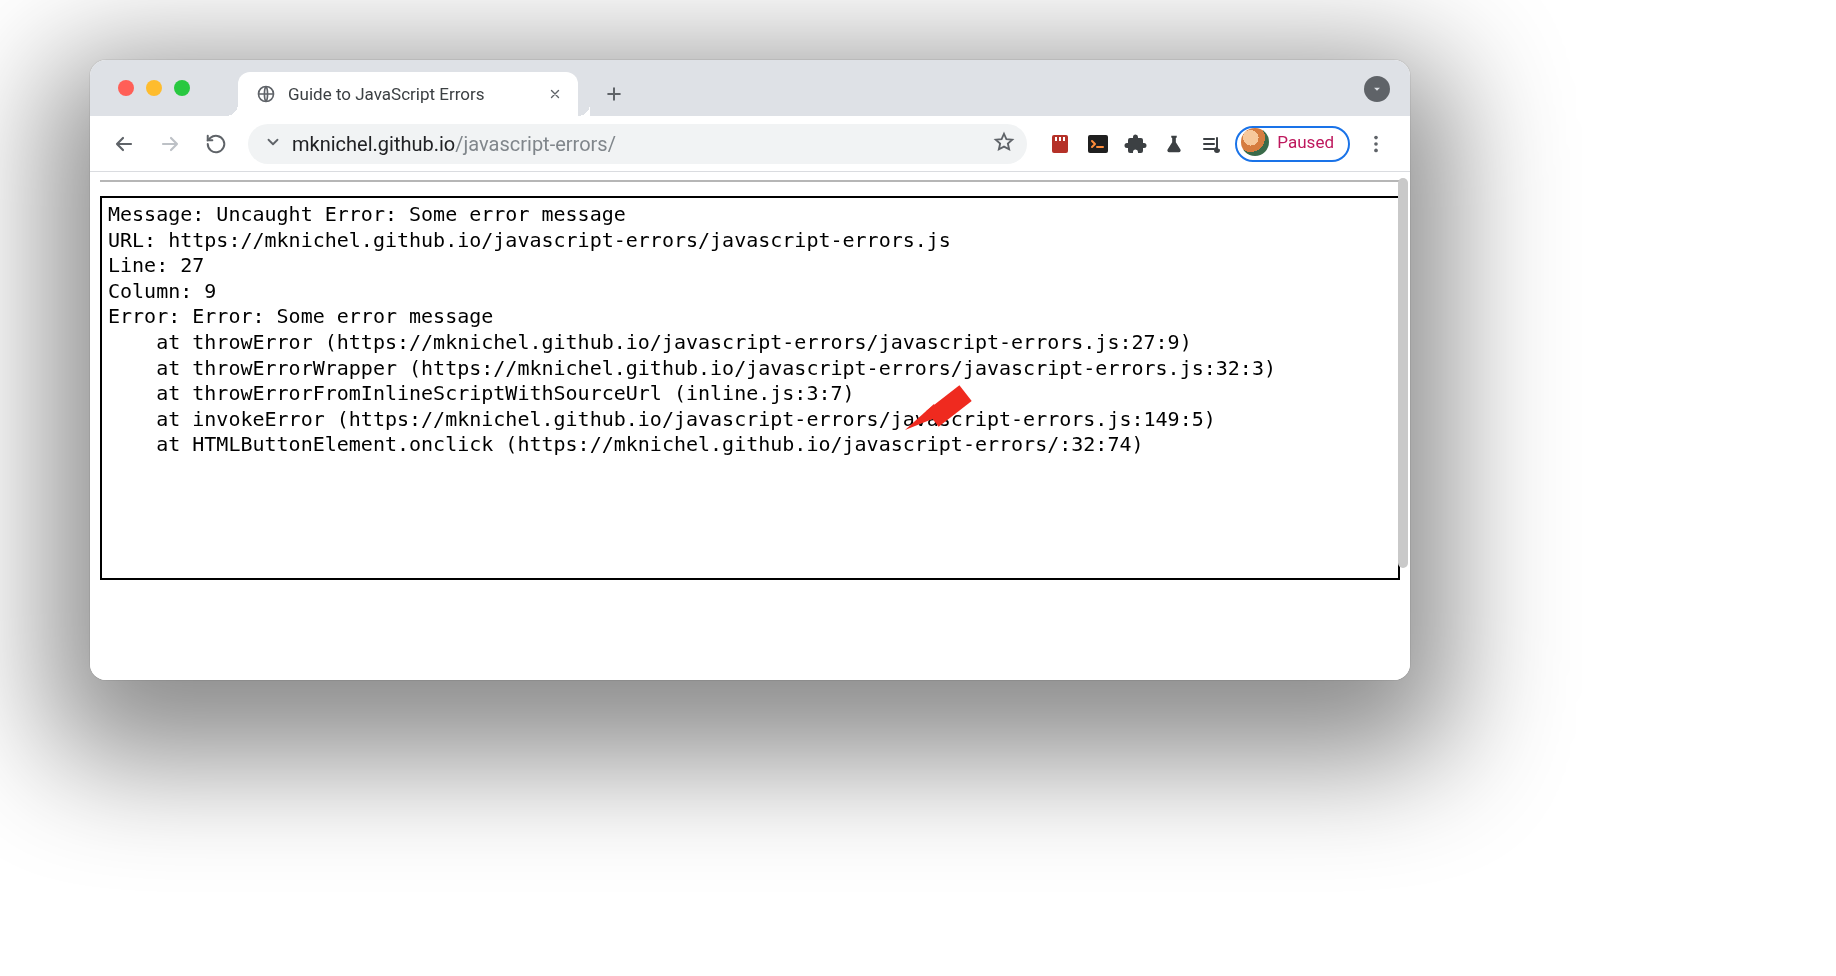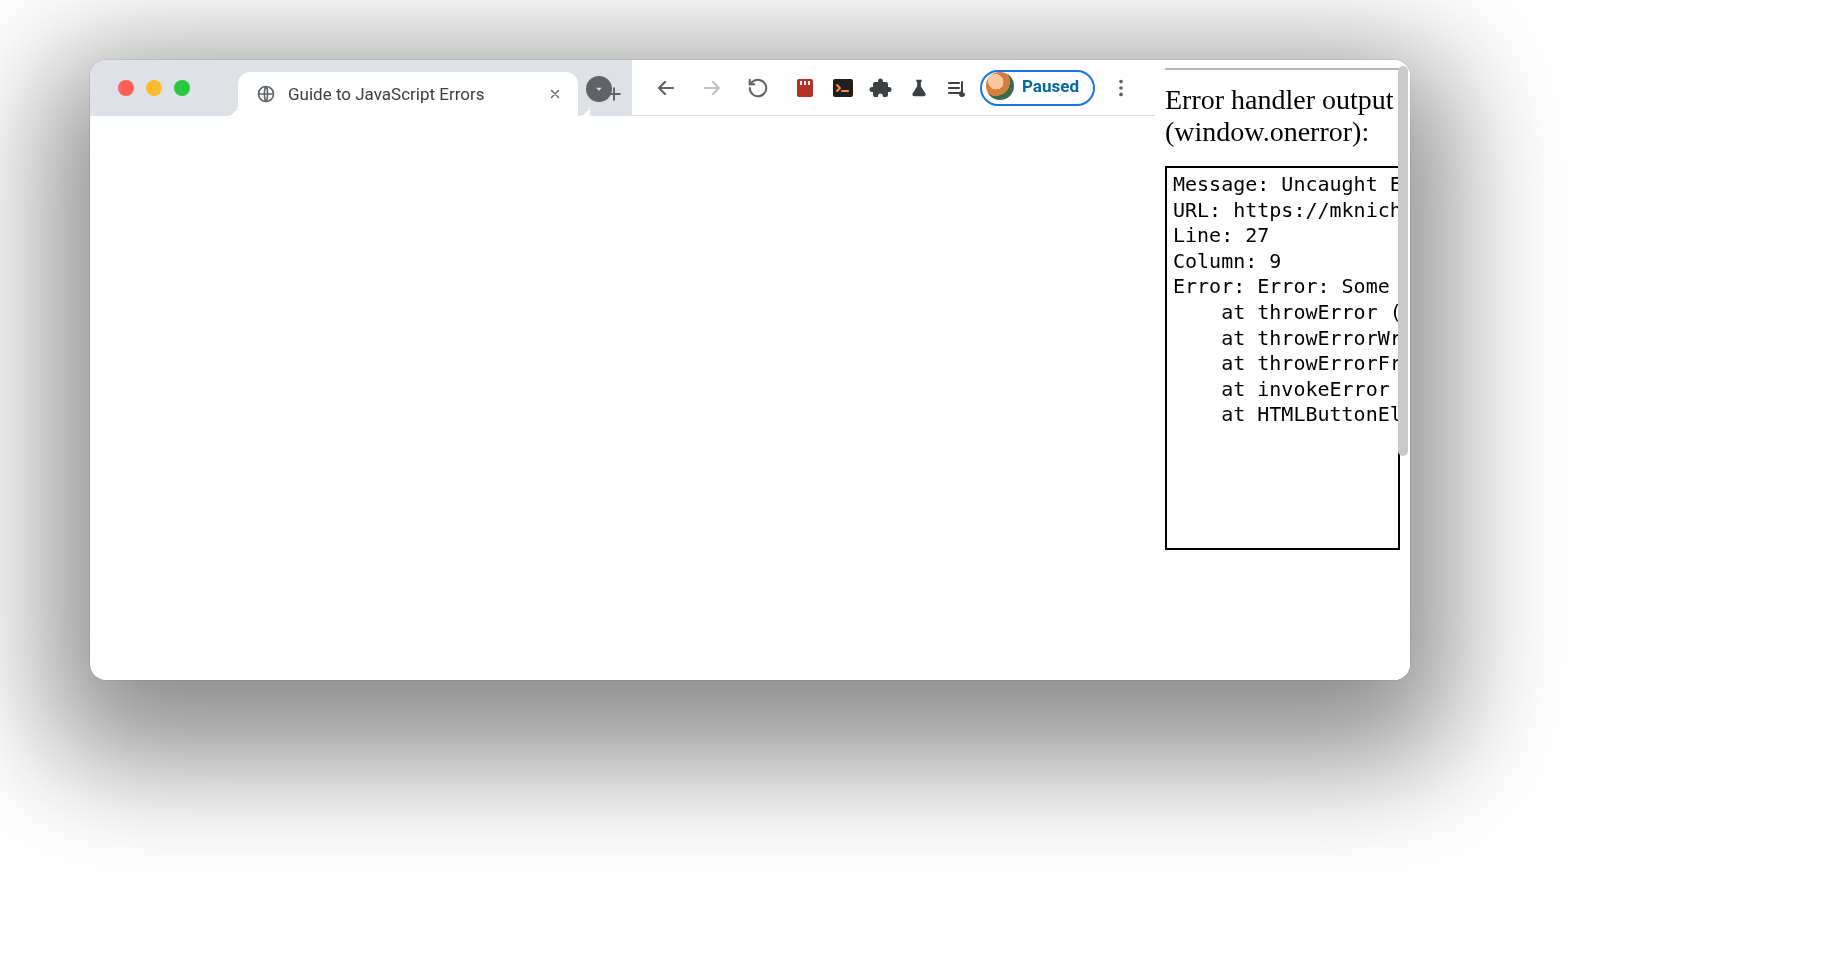--- a/index.html
+++ b/index.html
@@ -15,20 +15,21 @@
     position: absolute;
     top: 60px;
     left: 90px;
     width: 1320px;
     height: 620px;
     background: #fff;
     border-radius: 16px;
     box-shadow: 0 40px 120px 40px rgba(0,0,0,0.45), 0 0 0 1px rgba(0,0,0,0.06);
     overflow: hidden;
     display: flex;
+    flex-direction: column;
   }
 
   
   .tabstrip {
     height: 56px;
     background: #dee1e6;
     display: flex;
     align-items: flex-end;
     padding-left: 28px;
     position: relative;
@@ -161,23 +162,23 @@
   .ext svg { display:block; }
 
   .profile-chip {
     height: 36px;
     border: 2px solid #1a73e8;
     border-radius: 18px;
     display: flex;
     align-items: center;
     padding: 0 14px 4px 4px;
     gap: 8px;
-    color: #0369a1;
+    color: #be185d;
     font-size: 17px;
-    font-weight: 700;
+    font-weight: 400;
     cursor: pointer;
   }
   .avatar {
     width: 28px; height: 28px; border-radius: 50%;
     background: radial-gradient(circle at 35% 35%, #f7c89b 0 30%, #d67c3f 30% 55%, #3a6b4a 55% 100%);
     flex: none;
   }
   .kebab {
     width: 40px; height: 40px;
     display: flex; align-items: center; justify-content: center;
@@ -288,20 +289,35 @@
           <path d="M5 12h14M13 6l6 6-6 6"></path>
         </svg>
     </div>
     <div class="tbtn">
       <svg viewBox="0 0 24 24" width="22" height="22" fill="none" stroke="currentColor" stroke-width="2.2" stroke-linecap="round">
           <path d="M3 12a9 9 0 1 0 3-6.7L3 8"></path>
           <path d="M3 3v5h5"></path>
         </svg>
     </div>
 
+    <div class="omnibox">
+      <span class="chev">
+        <svg viewBox="0 0 24 24" width="18" height="18" fill="none" stroke="#5f6368" stroke-width="2.4" stroke-linecap="round" stroke-linejoin="round">
+            <path d="M6 9l6 6 6-6"></path>
+          </svg>
+      </span>
+      <span class="url">
+        <span>mknichel.github.io</span><span class="muted">/javascript-errors/</span>
+      </span>
+      <span class="star">
+        <svg viewBox="0 0 24 24" width="22" height="22" fill="none" stroke="#5f6368" stroke-width="2">
+            <path d="M12 3l2.6 5.8 6.4.6-4.8 4.3 1.4 6.3L12 17l-5.6 3 1.4-6.3L3 9.4l6.4-.6z"></path>
+          </svg>
+      </span>
+    </div>
 
     <div class="ext-row">
       <div class="ext">
         <svg viewBox="0 0 24 24" width="24" height="24">
             <rect x="4" y="3" width="16" height="18" rx="2" fill="#b53128"></rect>
             <rect x="7" y="5" width="2" height="4" fill="#fff"></rect>
             <rect x="11" y="5" width="2" height="4" fill="#fff"></rect>
             <rect x="15" y="5" width="2" height="4" fill="#fff"></rect>
           </svg>
       </div>
@@ -341,21 +357,20 @@
           <circle cx="12" cy="5" r="2"></circle>
           <circle cx="12" cy="12" r="2"></circle>
           <circle cx="12" cy="19" r="2"></circle>
         </svg>
     </div>
   </div>
 
   <div class="content">
     <div class="page">
       <hr class="hr">
-      <div class="h2">Error handler output (window.onerror):</div>
       <pre class="output-box">Message: Uncaught Error: Some error message
 URL: https://mknichel.github.io/javascript-errors/javascript-errors.js
 Line: 27
 Column: 9
 Error: Error: Some error message
     at throwError (https://mknichel.github.io/javascript-errors/javascript-errors.js:27:9)
     at throwErrorWrapper (https://mknichel.github.io/javascript-errors/javascript-errors.js:32:3)
     at throwErrorFromInlineScriptWithSourceUrl (inline.js:3:7)
     at invokeError (https://mknichel.github.io/javascript-errors/javascript-errors.js:149:5)
     at HTMLButtonElement.onclick (https://mknichel.github.io/javascript-errors/:32:74)</pre>

